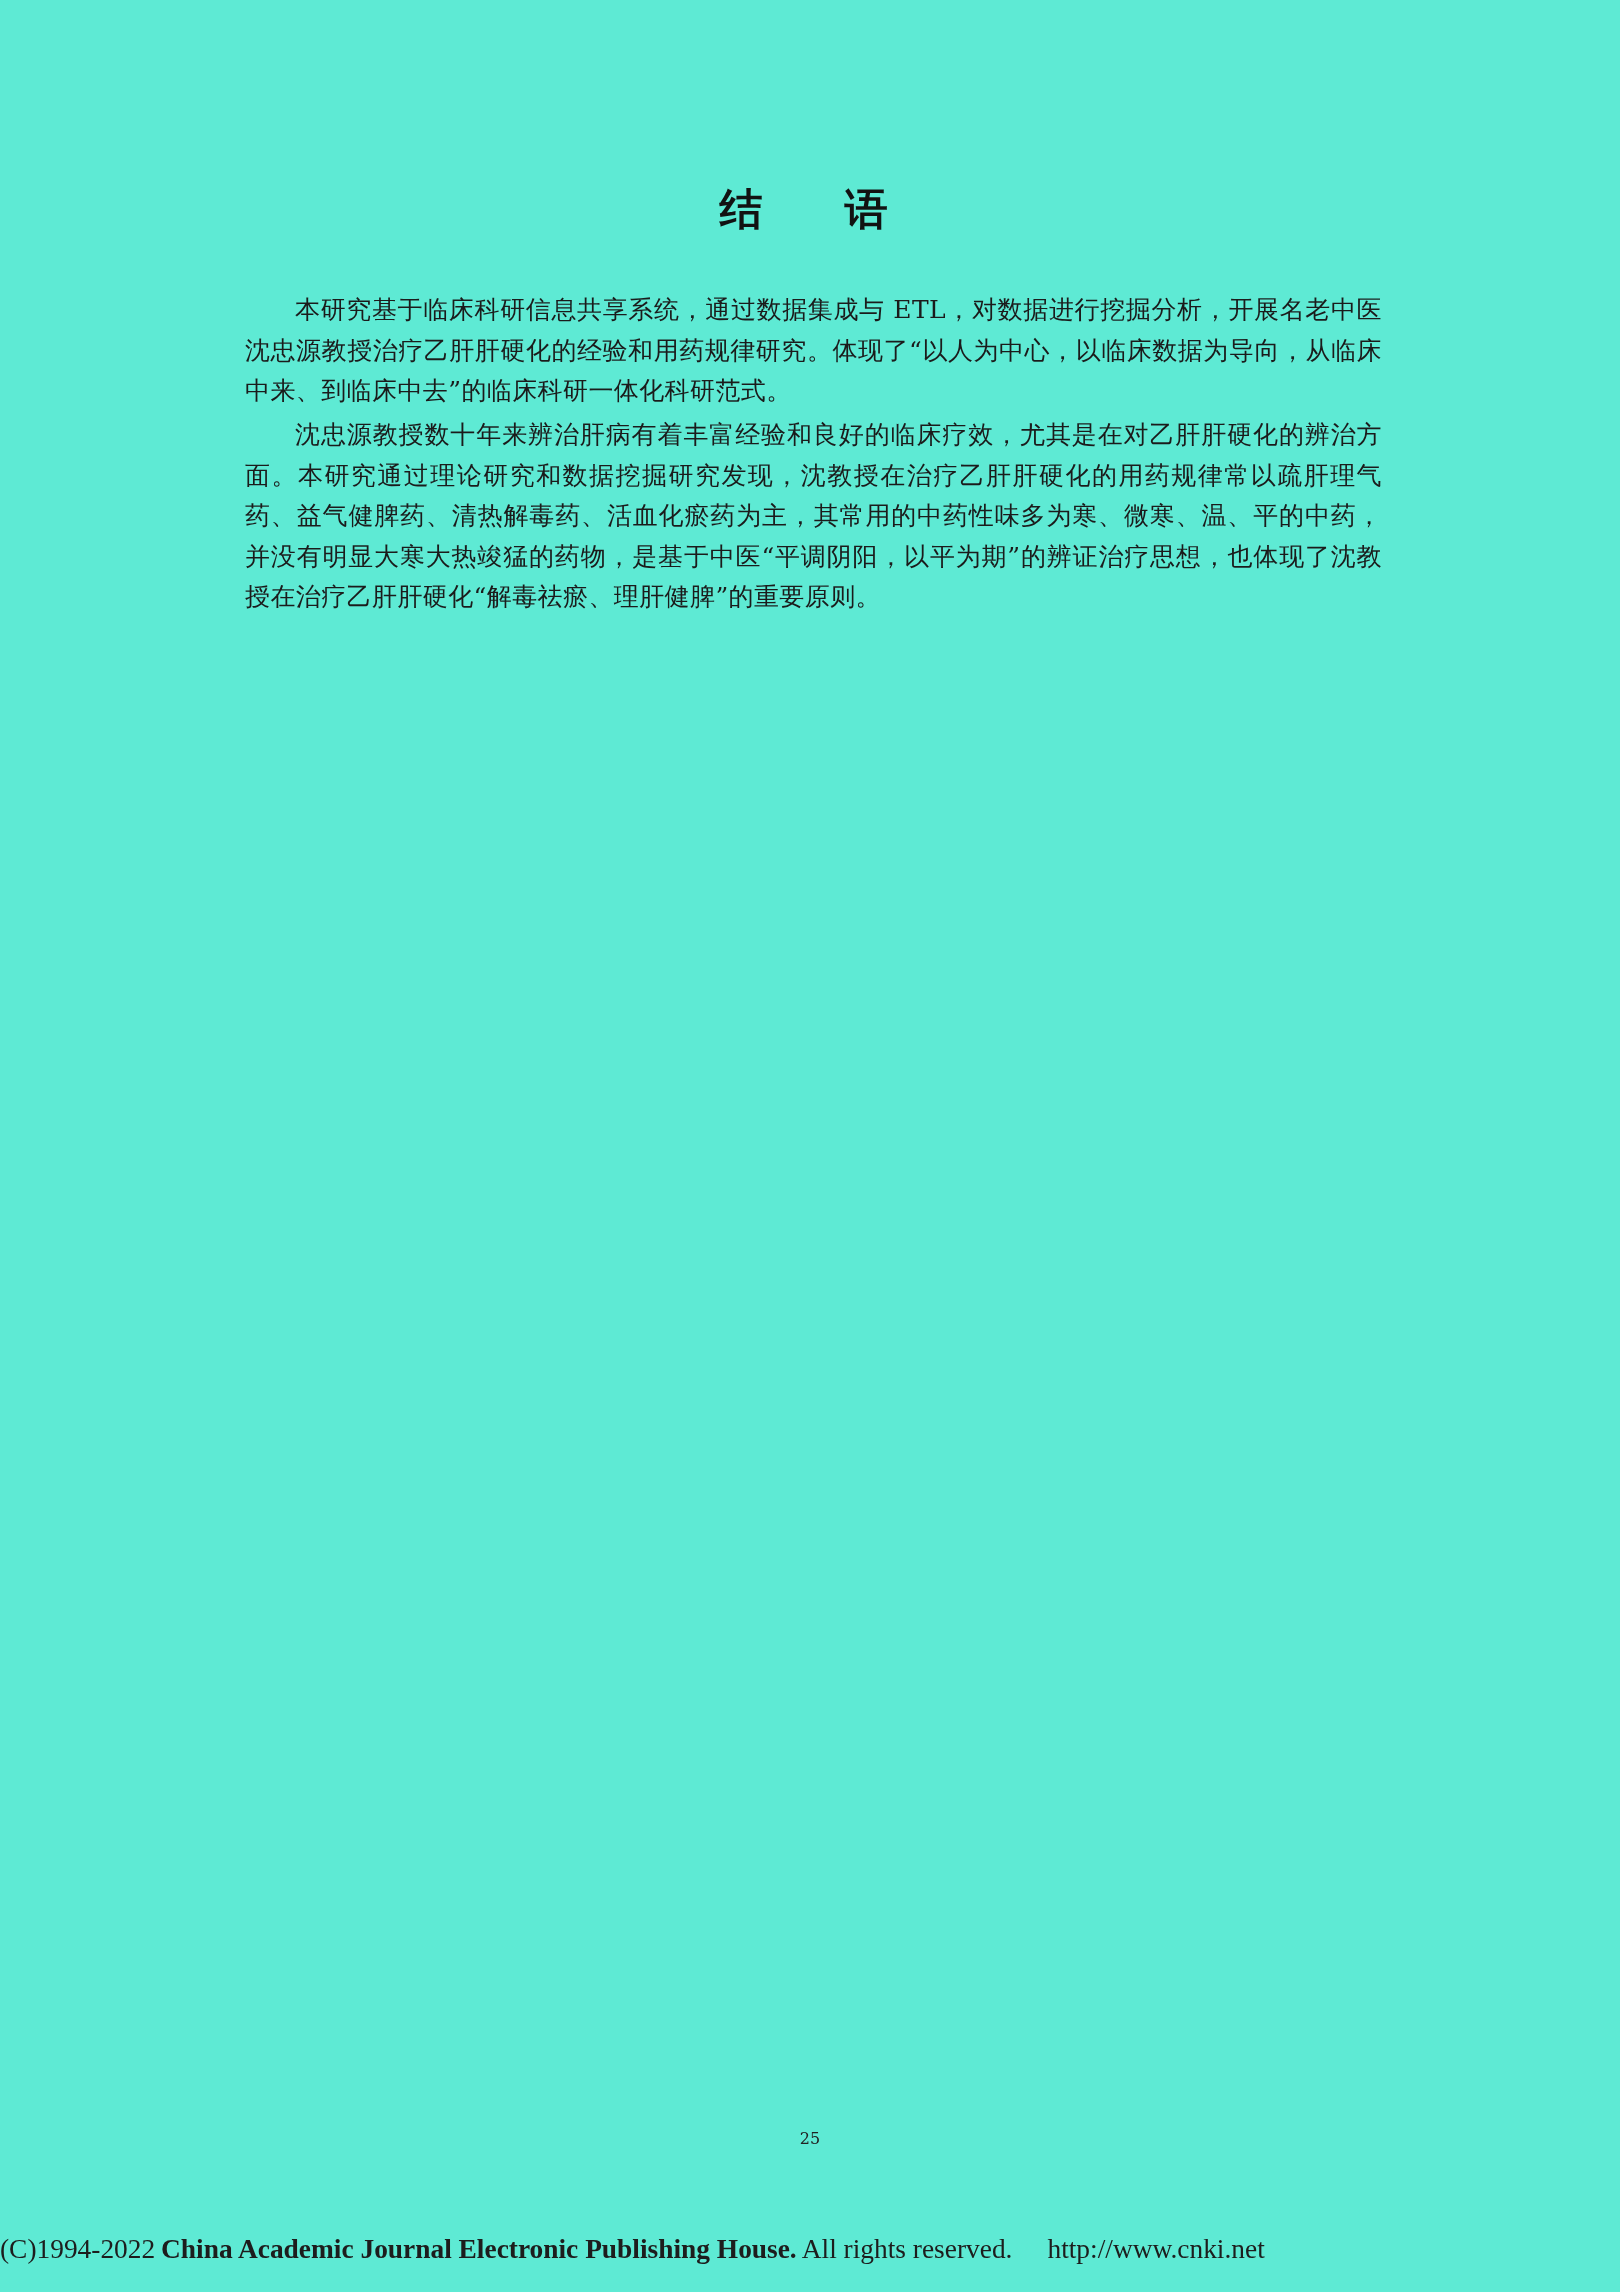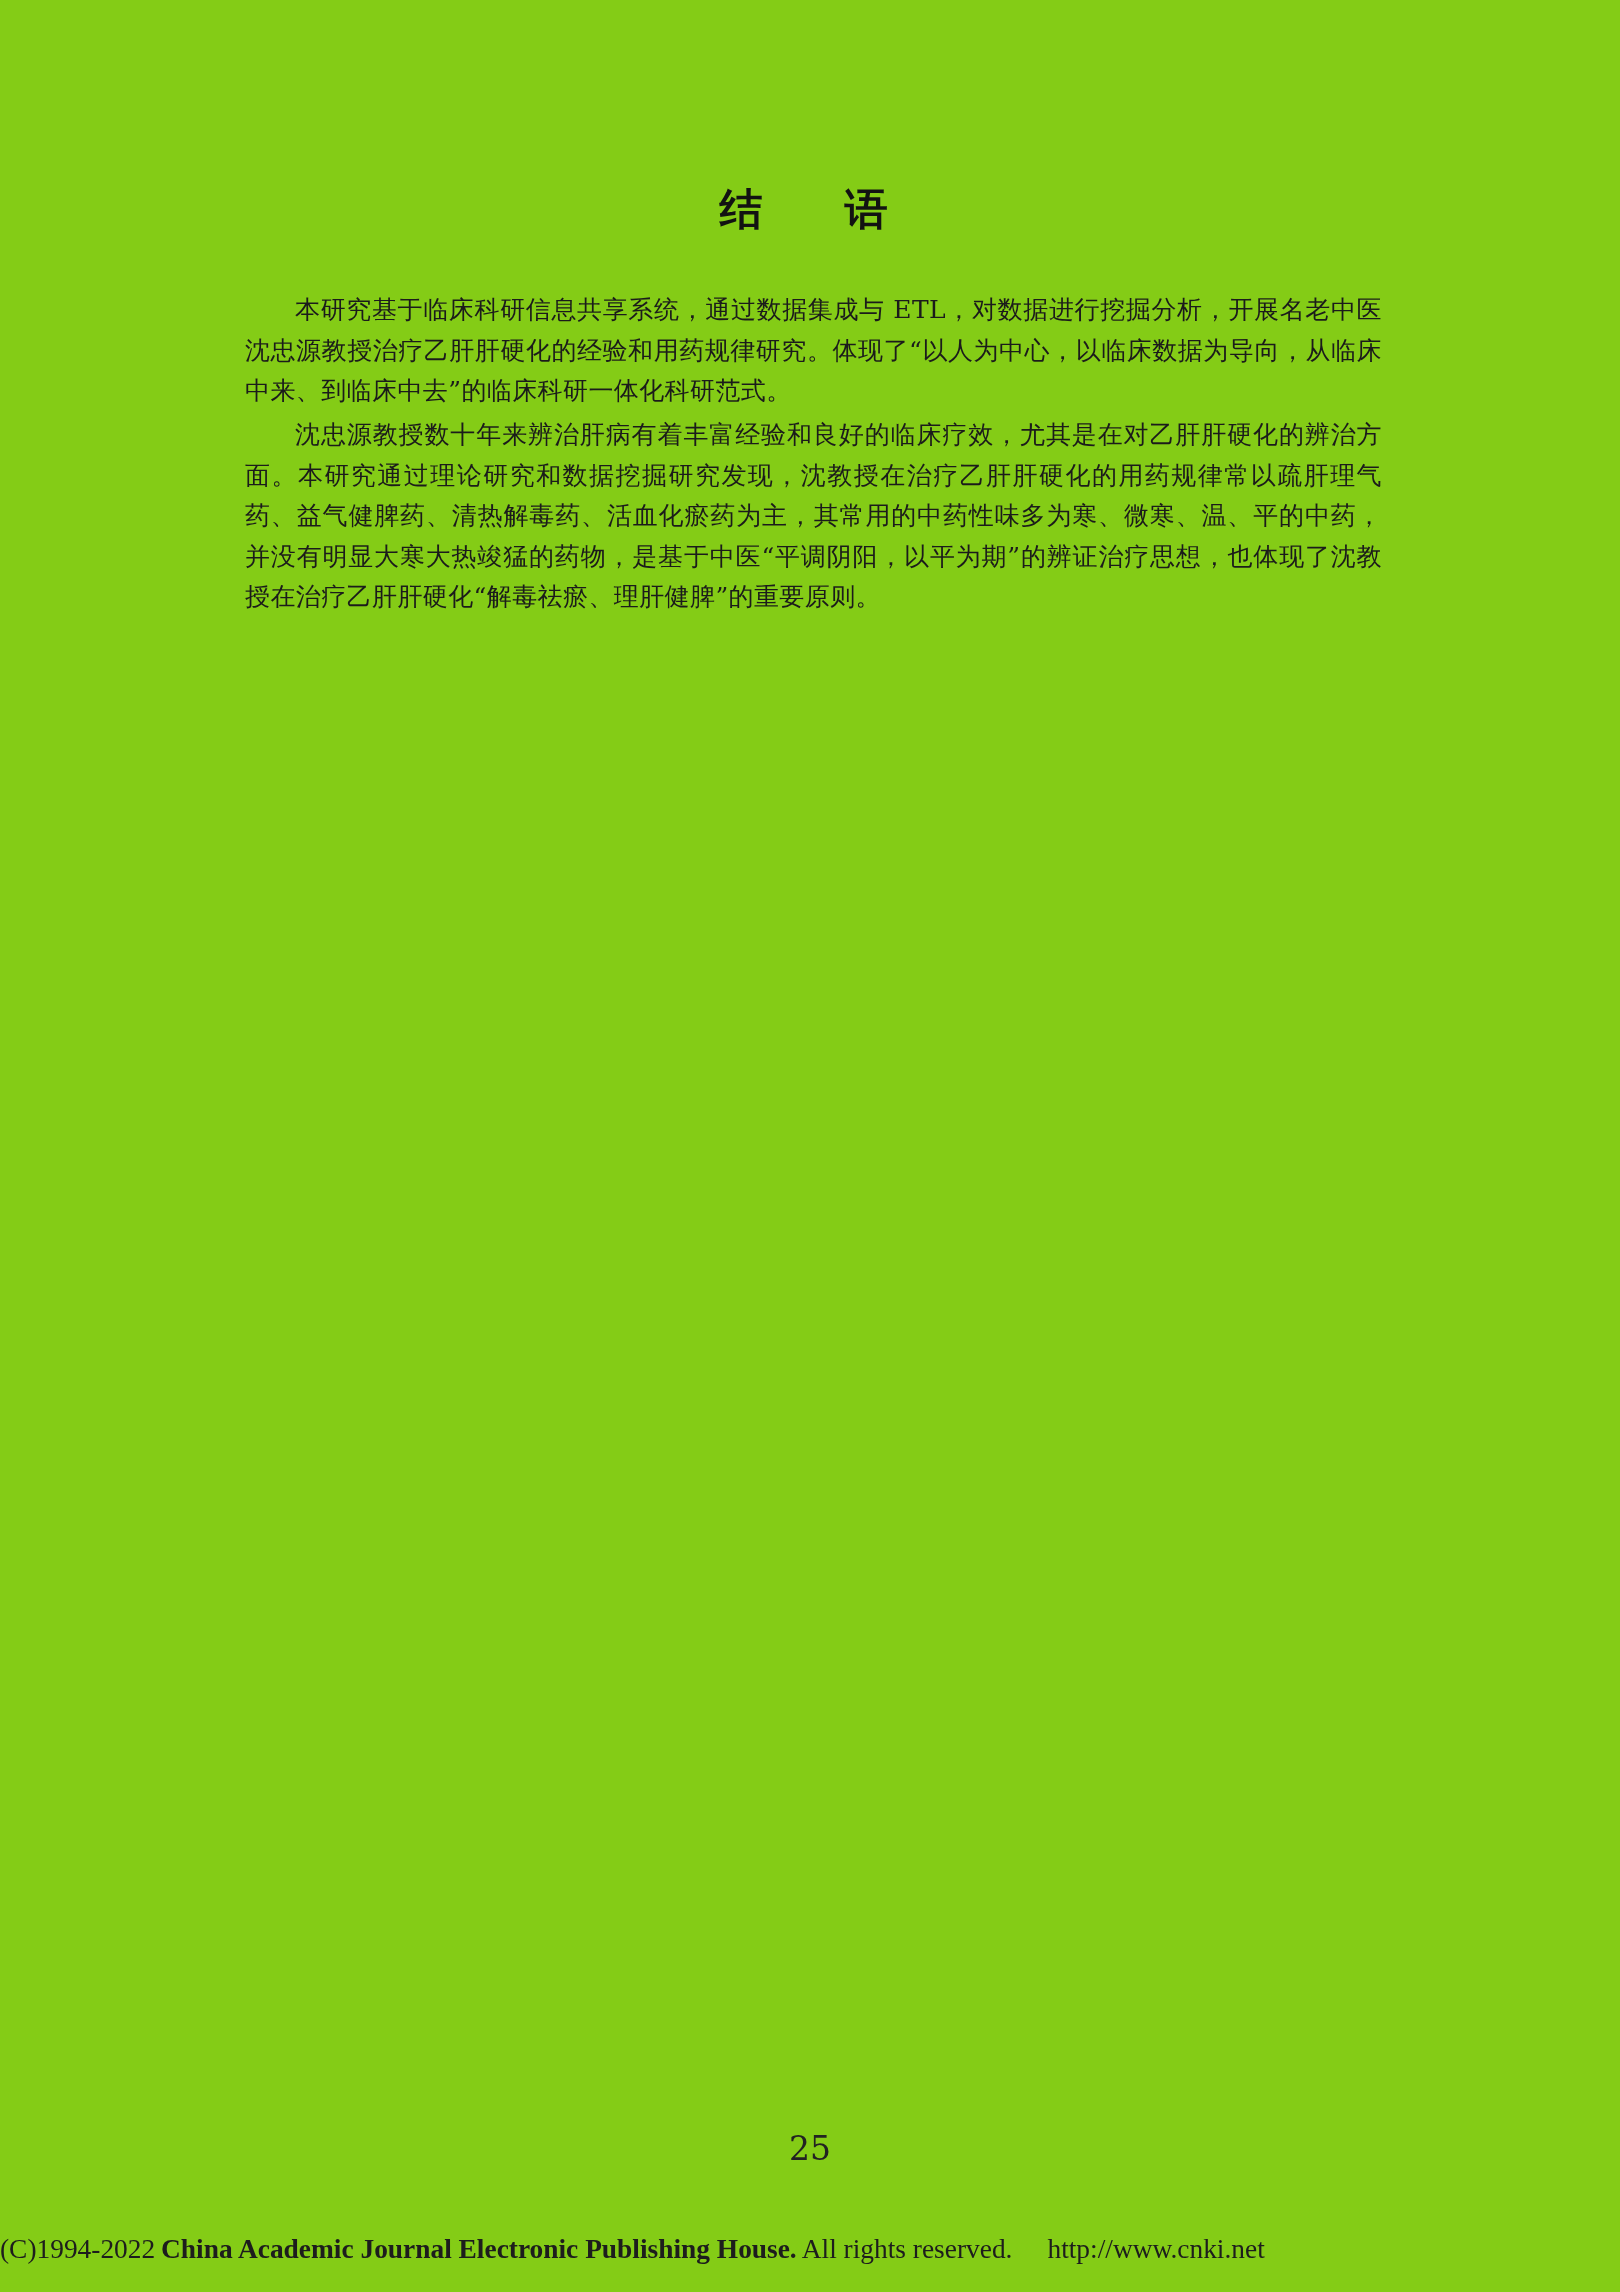--- a/index.html
+++ b/index.html
@@ -11,21 +11,21 @@
     width: 1620px;
     height: 2293px;
     position: relative;
     font-family: "DejaVu Serif", "Liberation Serif", serif;
     color: #1a1a1a;
     overflow: hidden;
   }
   .page {
     position: absolute;
     inset: 0;
-    background: #84cc16;
+    background: #5eead4;
   }
   .content {
     position: absolute;
     left: 245px;
     top: 0;
     width: 1137px;
   }
   .doc-title {
     margin-top: 181px;
     text-align: center;
@@ -47,21 +47,21 @@
     margin: 0 0 3.9px 0;
     color: #1b1b1b;
     letter-spacing: 0.4px;
   }
   .page-number {
     position: absolute;
     left: 0;
     right: 0;
     top: 2129px;
     text-align: center;
-    font-size: 33px;
+    font-size: 16px;
     color: #222;
     font-family: "DejaVu Serif", "Liberation Serif", serif;
   }
   .footer-bar {
     position: absolute;
     left: 0;
     right: 0;
     top: 2220px;
     height: 59px;
     display: flex;

